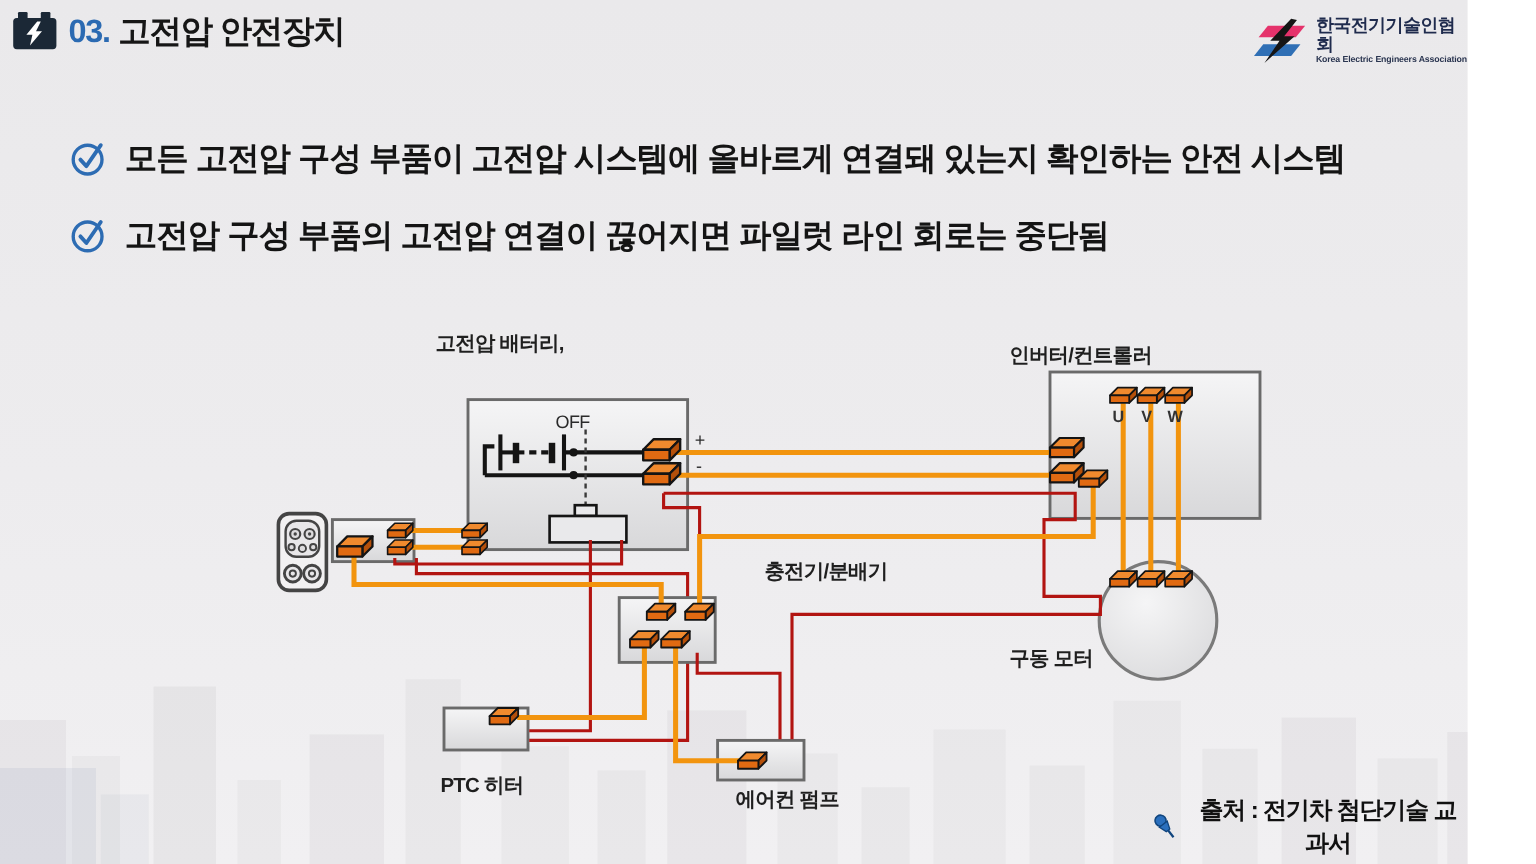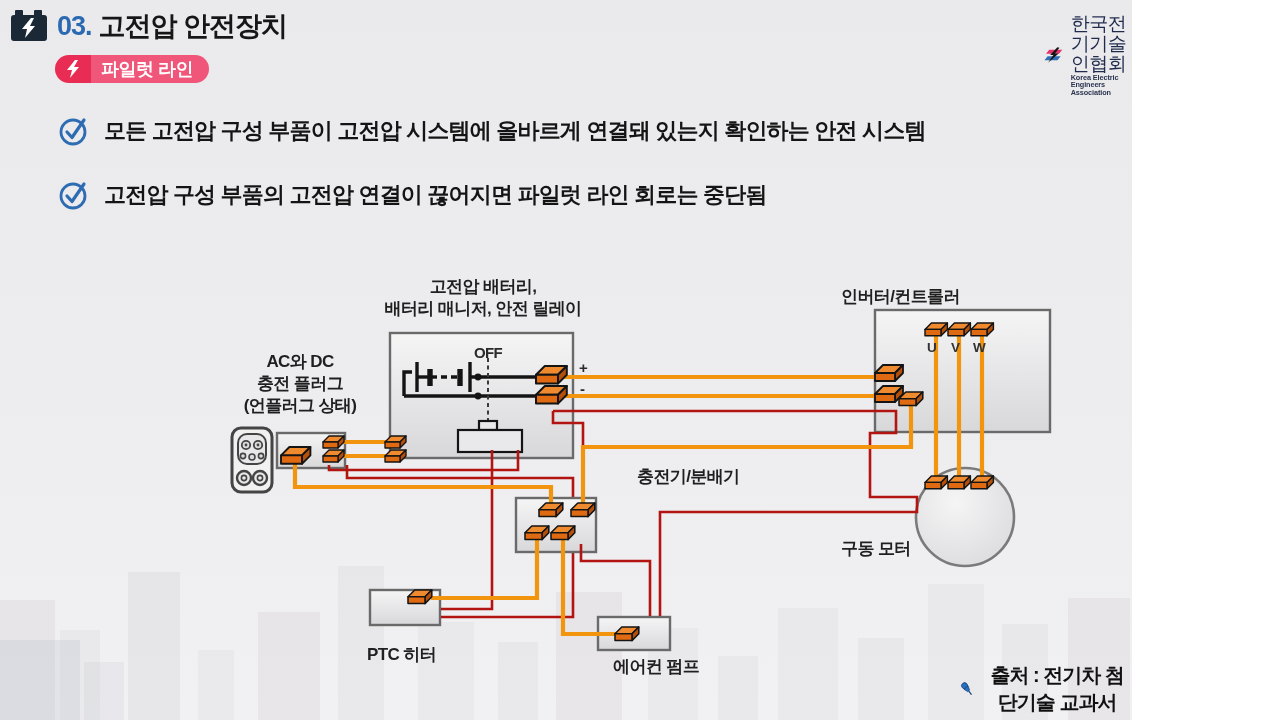--- a/index.html
+++ b/index.html
@@ -1,43 +1,43 @@
 <!DOCTYPE html>
 <html><head>
 <meta charset="utf-8">
 <style>
   html,body{margin:0;padding:0;}
   .slide{
-    position:relative;width:1132px;height:720px;overflow:hidden;
+    position:relative;width:1223px;height:720px;overflow:hidden;
     background:linear-gradient(#eae9eb,#edecee 55%,#f1f0f2);
     font-family:"Liberation Sans","DejaVu Sans",sans-serif;
     color:#161616;
   }
   
   .hdr{position:absolute;left:10px;top:8px;display:flex;align-items:center;gap:9px;z-index:5;}
   .hdr-title{font-size:27px;font-weight:800;letter-spacing:-1px;}
   .hdr-num{color:#2b6ab2;margin-right:7px;}
   .badge{position:absolute;left:55px;top:55px;height:28px;display:flex;align-items:stretch;
          border-radius:15px;overflow:hidden;z-index:5;}
   .badge-ico{background:#e82c54;display:flex;align-items:center;justify-content:center;width:36px;}
   .badge-txt{background:#f0567a;color:#fff;font-size:18px;font-weight:700;display:flex;
              align-items:center;padding:0 16px 0 10px;letter-spacing:-0.5px;}
   
   .logo{position:absolute;left:1044px;top:14px;display:flex;align-items:center;gap:8px;z-index:5;}
   .logo-col{display:flex;flex-direction:column;line-height:1.05;}
-  .logo-ko{font-size:19px;font-weight:400;color:#1f2b4d;letter-spacing:-0.5px;}
+  .logo-ko{font-size:15px;font-weight:700;color:#1f2b4d;letter-spacing:-0.5px;}
   .logo-en{font-size:7.3px;font-weight:700;color:#2a3550;letter-spacing:-0.1px;}
   
   .bullet{position:absolute;left:57px;display:flex;gap:13px;align-items:center;z-index:5;}
-  .bullet-txt{font-size:22px;font-weight:700;letter-spacing:-0.8px;white-space:nowrap;color:#141414;text-align:right;}
+  .bullet-txt{font-size:27px;font-weight:700;letter-spacing:-0.8px;white-space:nowrap;color:#141414;text-align:right;}
   
   .lbl{position:absolute;font-size:17px;font-weight:600;color:#1f1f1f;letter-spacing:-0.6px;
        line-height:1.28;z-index:4;}
-  .lbl.center{text-align:center;}
-  .tiny{font-size:15px;font-weight:700;color:#2a2a2a;}
+  .lbl.center{text-align:left;}
+  .tiny{font-size:15px;font-weight:400;color:#2a2a2a;}
   .phase{position:absolute;font-size:13.5px;font-weight:700;color:#333;z-index:4;}
   
   .source{position:absolute;left:960px;top:662px;display:flex;align-items:center;gap:8px;z-index:6;}
   .source-txt{font-size:20px;font-weight:800;letter-spacing:-1px;color:#111;text-align:center;}
   svg{display:block;}
   .dsvg{position:absolute;left:0;top:0;z-index:3;}
   .sky{position:absolute;left:0;top:0;z-index:1;}
 </style>
 </head>
 <body>
@@ -74,28 +74,20 @@
       <rect x="5" y="1" width="8" height="6" rx="1" fill="#1b2836"></rect>
       <rect x="24" y="1" width="8" height="6" rx="1" fill="#1b2836"></rect>
       <rect x="1" y="6" width="36" height="26" rx="3" fill="#1b2836"></rect>
       <polygon points="21,9 12,20 17,20 15,29 25,17 20,17 24,9" fill="#fff"></polygon>
     </svg>
     <div class="hdr-title">
       <span class="hdr-num">03.</span><span>고전압 안전장치</span>
     </div>
   </div>
 
-  <div class="badge">
-    <div class="badge-ico">
-      <svg width="14" height="18" viewBox="0 0 14 18">
-          <polygon points="9,0 1,10 6,10 4,18 13,7 8,7 12,0" fill="#fff"></polygon>
-        </svg>
-    </div>
-    <div class="badge-txt">파일럿 라인</div>
-  </div>
 
   <div class="logo">
     <svg width="46" height="40" viewBox="0 0 46 40">
       <polygon points="13,7 45,7 37,17 5,17" fill="#e5326b"></polygon>
       <polygon points="9,23 41,23 33,33 1,33" fill="#2f6fb5"></polygon>
       <path d="M33,1 L15,20 H23 L10,39 L36,16 H27 L38,2 Z" fill="#151515"></path>
     </svg>
     <div class="logo-col">
       <span class="logo-ko">한국전기기술인협회</span>
       <span class="logo-en">Korea Electric Engineers Association</span>
@@ -223,28 +215,22 @@
       <circle cx="261" cy="456" r="2.6" fill="#dcdbdd" stroke="#444" stroke-width="1.6"></circle>
       <circle cx="244" cy="478" r="7" fill="#e8e7e9" stroke="#444" stroke-width="2.4"></circle>
       <circle cx="260" cy="478" r="7" fill="#e8e7e9" stroke="#444" stroke-width="2.4"></circle>
       <circle cx="244" cy="478" r="2.6" fill="none" stroke="#444" stroke-width="1.6"></circle>
       <circle cx="260" cy="478" r="2.6" fill="none" stroke="#444" stroke-width="1.6"></circle>
     </g>
   </svg>
 
   <div class="lbl center" style="left:363px;top:276px;width:240px;">
     <div>고전압 배터리,</div>
-    <div>배터리 매니저, 안전 릴레이</div>
   </div>
   <div class="lbl" style="left:841px;top:286px;">인버터/컨트롤러</div>
-  <div class="lbl center" style="left:224px;top:351px;width:152px;">
-    <div>AC와 DC</div>
-    <div>충전 플러그</div>
-    <div>(언플러그 상태)</div>
-  </div>
   <div class="lbl" style="left:590px;top:466px;margin-left:47px;">충전기/분배기</div>
   <div class="lbl" style="left:841px;top:538px;text-align:center;">구동 모터</div>
   <div class="lbl" style="left:367px;top:644px;">PTC 히터</div>
   <div class="lbl" style="left:613px;top:656px;">에어컨 펌프</div>
   <div class="lbl center tiny" style="left:463px;top:343px;width:50px;">OFF</div>
   <div class="lbl tiny" style="left:579px;top:358px;">+</div>
   <div class="lbl tiny" style="left:580px;top:379px;">-</div>
   <span class="phase" style="left:927px;top:340px;">U</span>
   <span class="phase" style="left:951px;top:340px;">V</span>
   <span class="phase" style="left:973px;top:340px;">W</span>

